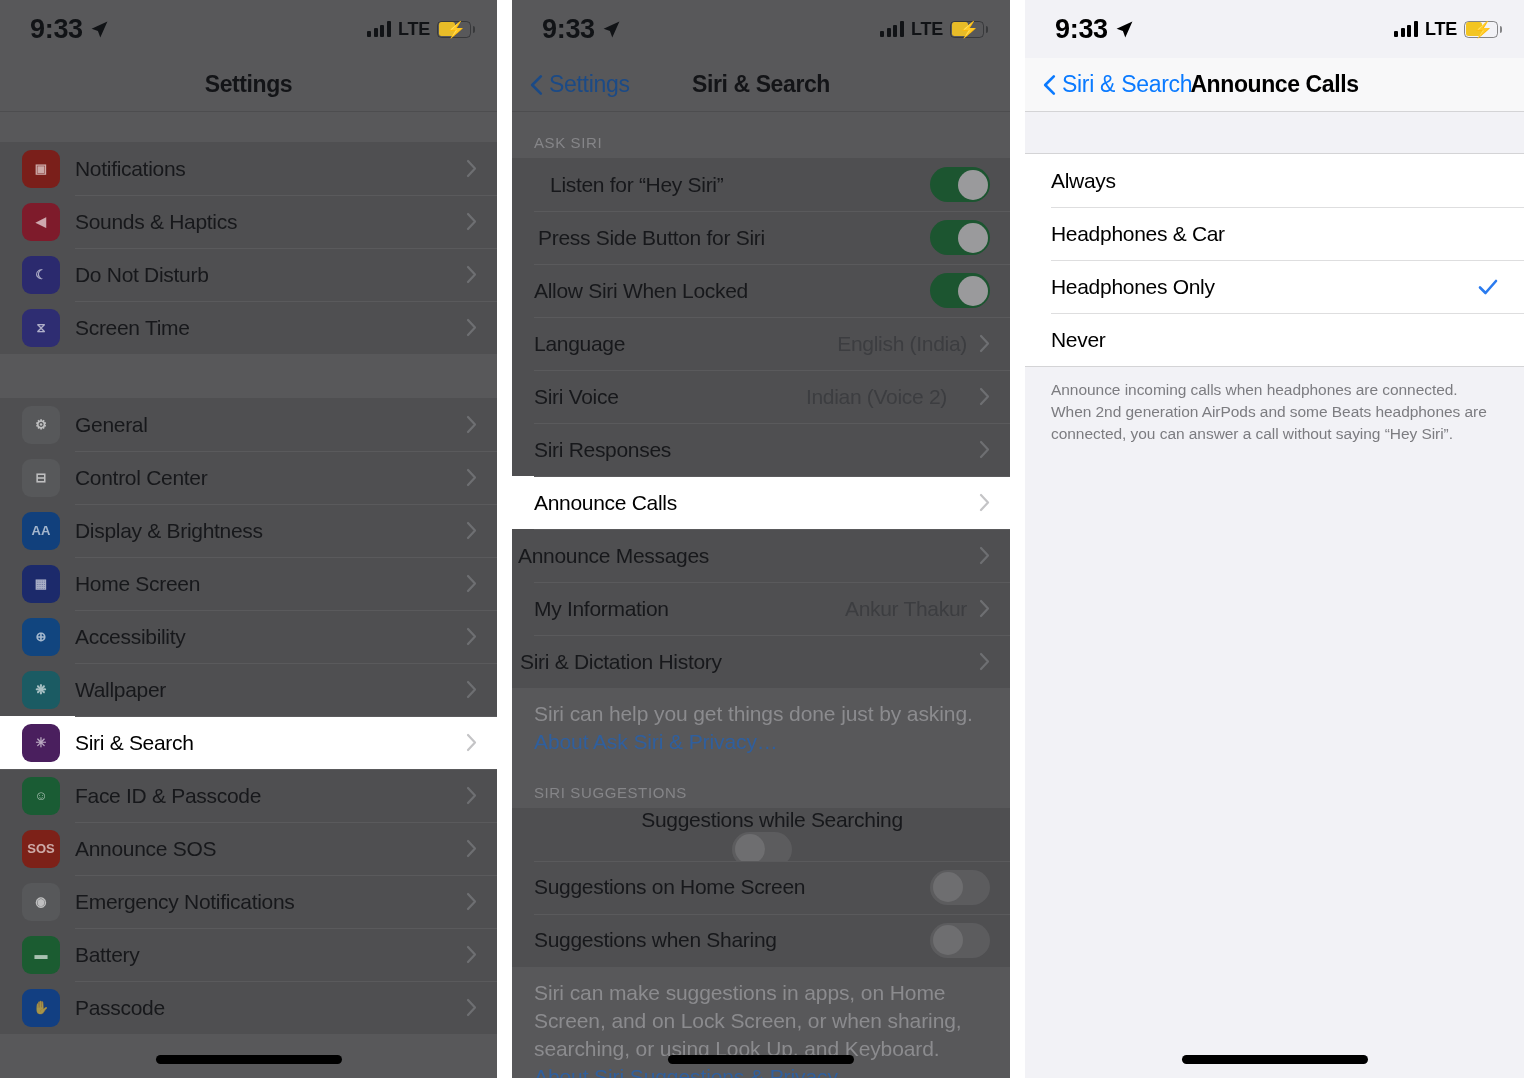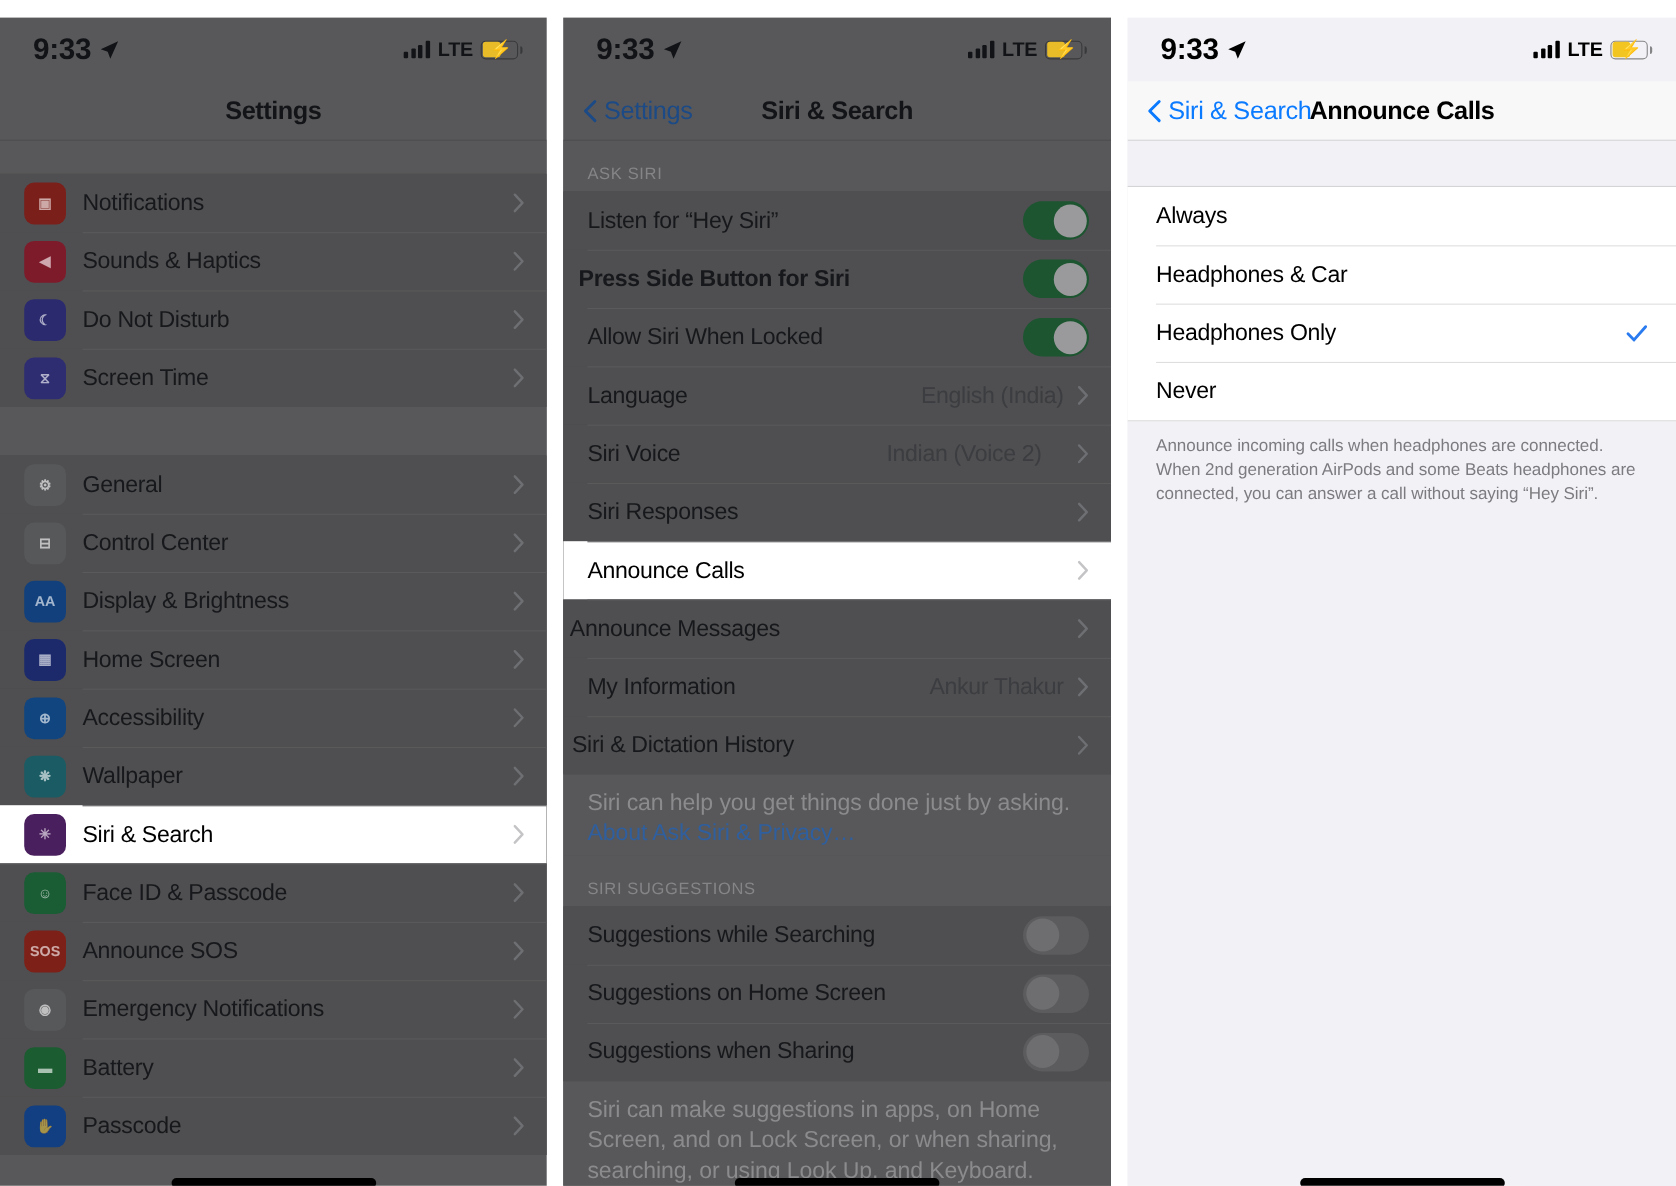--- a/index.html
+++ b/index.html
@@ -7,21 +7,20 @@
     width: 1524px; height: 1078px;
     background: #ffffff;
     font-family: "Liberation Sans", sans-serif;
     overflow: hidden;
   }
   .stage {
     position: relative;
     width: 1524px; height: 781px;
     display: flex;
     background: #ffffff;
-    margin-top: 16px;
   }
 
   
   .phone {
     position: relative;
     height: 1078px;
     overflow: hidden;
     flex: 0 0 auto;
   }
   .phone.p1 { width: 497px; background: #58585a; }
@@ -345,27 +344,27 @@
             <path d="M10 2 2 10l8 8"></path>
           </svg>
         <span>Settings</span>
       </div>
       <div class="nav-title">Siri &amp; Search</div>
     </div>
 
     <div class="scroll">
       <div class="sechead">ASK SIRI</div>
       <div class="group" id="p2g1">
-          <div class="row noicon" style="padding-left: 22px;">
+          <div class="row noicon" style="padding-left: 38px;">
             <span class="label">Listen for “Hey Siri”</span>
             <span class="toggle on">
               <span class="knob"></span>
             </span>
           </div>
-          <div class="row noicon" style="padding-left: 14px; font-weight: bold;">
+          <div class="row noicon" style="padding-left: 26px;">
             <span class="label">Press Side Button for Siri</span>
             <span class="toggle on">
               <span class="knob"></span>
             </span>
           </div>
           <div class="row noicon" style="padding-left: 22px;">
             <span class="label">Allow Siri When Locked</span>
             <span class="toggle on">
               <span class="knob"></span>
             </span>
@@ -414,21 +413,21 @@
             <svg class="chev-r" viewBox="0 0 11 19" fill="none" stroke-width="2.2" stroke-linecap="round" stroke-linejoin="round">
               <path d="M2 2l7 7.5L2 17"></path>
             </svg>
           </div>
         </div>
       <div class="secfoot">
         <span>Siri can help you get things done just by asking. </span><a href="#">About Ask Siri &amp; Privacy…</a>
       </div>
       <div class="sechead">SIRI SUGGESTIONS</div>
       <div class="group" id="p2g2">
-          <div class="row noicon" style="padding-left: 22px;">
+          <div class="row noicon" style="padding-left: 22px; flex-direction: column;">
             <span class="label">Suggestions while Searching</span>
             <span class="toggle off">
               <span class="knob"></span>
             </span>
           </div>
           <div class="row noicon" style="padding-left: 22px;">
             <span class="label">Suggestions on Home Screen</span>
             <span class="toggle off">
               <span class="knob"></span>
             </span>

